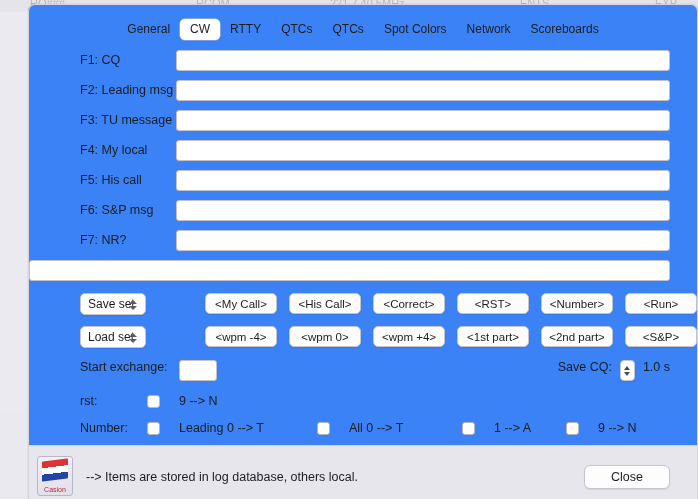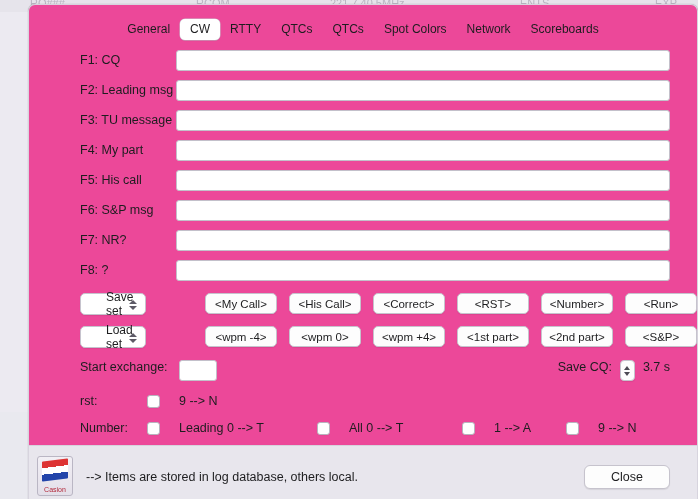--- a/index.html
+++ b/index.html
@@ -25,21 +25,21 @@
     position: absolute;
     top: -3px;
     font-size: 11px;
     color: #b9b6c2;
     font-family: "Liberation Sans", sans-serif;
   }
   .panel {
     position: absolute;
     top: 4px; left: 28px;
     width: 670px; height: 495px;
-    background: #ec4899;
+    background: #3b82f6;
     border-top-left-radius: 7px;
     border-top-right-radius: 7px;
     box-shadow: 0 0 1px rgba(0,0,0,0.35);
     border: 1px solid #d7d4de;
     border-bottom: none;
   }
   
   .tabbar {
     position: absolute;
     top: 14px; left: 0; right: 0;
@@ -105,21 +105,21 @@
     width: 126px;
     height: 22px;
     background: #ffffff;
     border: 1px solid #c6c3cd;
     border-radius: 5px;
     position: relative;
     font-size: 12px;
     color: #1d1d1f;
     display: flex;
     align-items: center;
-    padding-left: 25px;
+    padding-left: 7px;
     box-shadow: 0 1px 1px rgba(0,0,0,0.07);
   }
   .popup .arrows {
     position: absolute;
     right: 4px; top: 1px;
     width: 17px; height: 20px;
     display: flex; flex-direction: column;
     align-items: center; justify-content: center;
     gap: 2px;
   }
@@ -327,37 +327,36 @@
       </div>
       <div class="row">
         <div class="lbl">F2: Leading msg</div>
         <input class="fld" type="text" value="" style="">
       </div>
       <div class="row">
         <div class="lbl">F3: TU message</div>
         <input class="fld" type="text" value="" style="">
       </div>
       <div class="row">
-        <div class="lbl">F4: My part</div>
+        <div class="lbl">F4: My local</div>
         <input class="fld" type="text" value="" style="">
       </div>
       <div class="row">
         <div class="lbl">F5: His call</div>
         <input class="fld" type="text" value="" style="">
       </div>
       <div class="row">
         <div class="lbl">F6: S&amp;P msg</div>
         <input class="fld" type="text" value="" style="">
       </div>
       <div class="row">
         <div class="lbl">F7: NR?</div>
         <input class="fld" type="text" value="" style="">
       </div>
       <div class="row">
-        <div class="lbl">F8: ?</div>
         <input class="fld" type="text" value="" style="">
       </div>
     </div>
 
     <div class="midarea">
       <div class="midrow">
         <div class="popup">
           <span>Save set</span>
           <span class="arrows">
               <i class="up"></i>
@@ -394,21 +393,21 @@
 
     <div class="exrow">
       <div class="lbl">Start exchange:</div>
       <input class="smallfld" type="text" value="" style="">
       <div class="spacer"></div>
       <div class="autocq-label">Save CQ:</div>
       <div class="stepper">
           <i class="up"></i>
           <i class="dn"></i>
         </div>
-      <div class="autocq-val">3.7 s</div>
+      <div class="autocq-val">1.0 s</div>
     </div>
 
     <div class="cbrow" style="top:385px">
       <div class="rowlbl" style="width:118px">rst:</div>
       <div class="cbitem">
         <span class="cb"></span>
         <span>9 --&gt; N</span>
       </div>
     </div>
 

